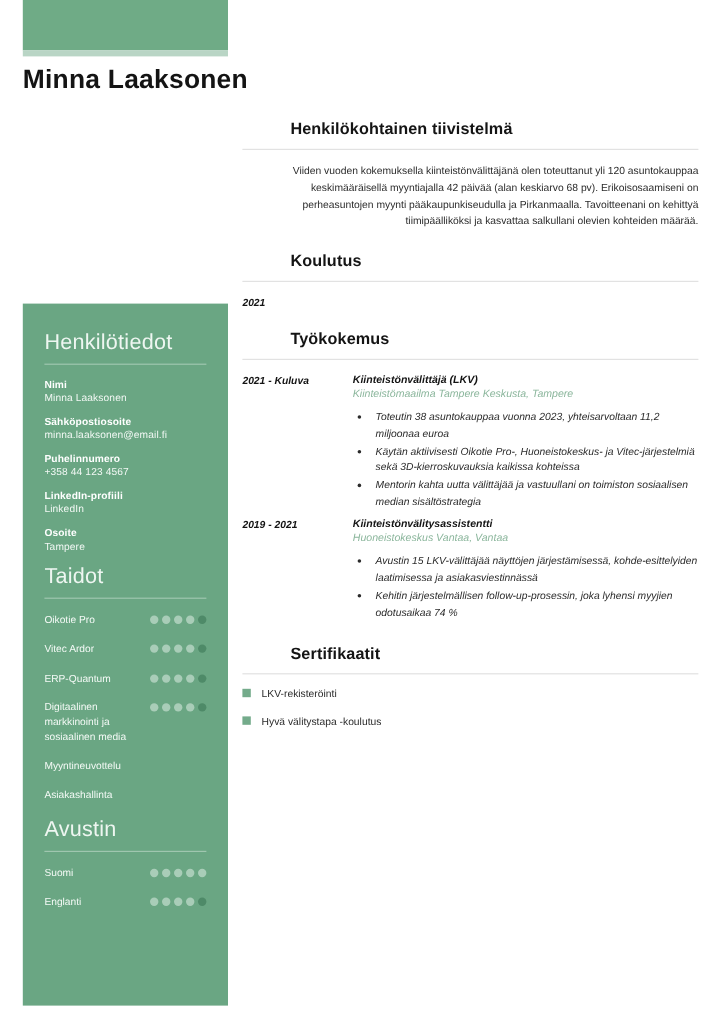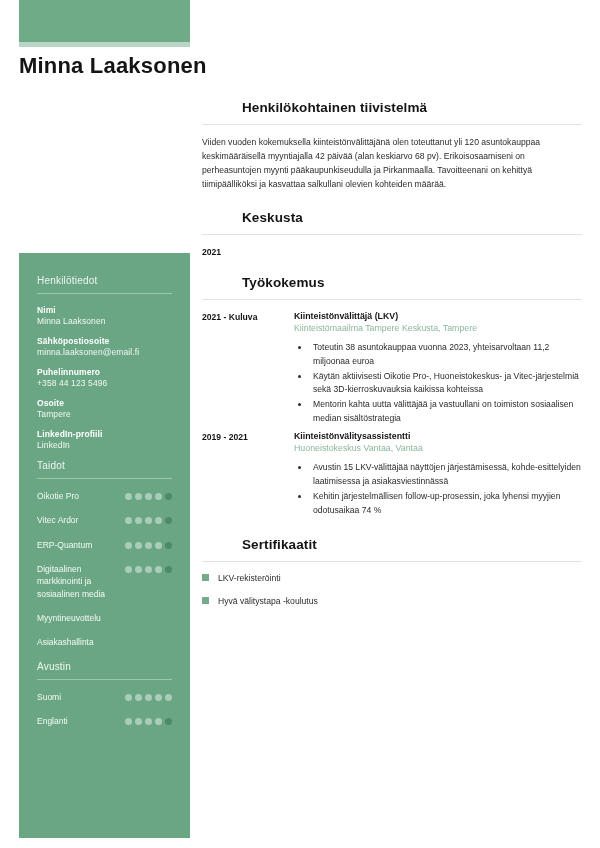--- a/index.html
+++ b/index.html
@@ -33,21 +33,21 @@
   
   .sidebar {
     position:absolute; left:19px; top:253px;
     width:171px; height:585px;
     background:#6aa683;
     padding:22px 18px 0 18px;
     color:#ffffff;
   }
   .side-section { margin-bottom:6px; }
   .side-heading {
-    font-size:10px; font-weight:normal;
+    font-size:18px; font-weight:normal;
     color:#eef6f1; letter-spacing:0.2px;
     margin-bottom:7px;
   }
   .side-rule {
     height:1px; background:#a8cbb7;
     margin-bottom:11px; opacity:.85;
   }
   .contact-item { margin-bottom:10px; }
   .contact-label {
     font-size:8.5px; font-weight:bold;
@@ -79,25 +79,25 @@
   .sec-title {
     font-size:13.5px; font-weight:bold;
     color:#141414; letter-spacing:.1px;padding-left:40px;
   }
   .sec-rule {
     height:1px; background:#e2e2e2;
     margin:9px 0 11px 0;
   }
   .summary {
     font-size:8.6px; line-height:1.62;
-    color:#2b2b2b; text-align:left;
+    color:#2b2b2b; text-align:right;
   }
   .section { margin-bottom:18px; }
 
-  .entry { display:flex; margin-bottom:4px; }
+  .entry { display:flex; margin-bottom:4px;font-style:italic; }
   .entry-date {
     width:92px; flex-shrink:0;
     font-size:8.6px; font-weight:bold;
     color:#141414; padding-top:1px;
   }
   .entry-body { flex:1; }
   .entry-title {
     font-size:8.8px; font-weight:bold;
     color:#141414; margin-bottom:2px;
   }
@@ -138,29 +138,29 @@
         <div class="contact-item">
           <div class="contact-label">Nimi</div>
           <div class="contact-value">Minna Laaksonen</div>
         </div>
         <div class="contact-item">
           <div class="contact-label">Sähköpostiosoite</div>
           <div class="contact-value">minna.laaksonen@email.fi</div>
         </div>
         <div class="contact-item">
           <div class="contact-label">Puhelinnumero</div>
-          <div class="contact-value">+358 44 123 5496</div>
+          <div class="contact-value">+358 44 123 4567</div>
+        </div>
+        <div class="contact-item">
+          <div class="contact-label">LinkedIn-profiili</div>
+          <div class="contact-value">LinkedIn</div>
         </div>
         <div class="contact-item">
           <div class="contact-label">Osoite</div>
           <div class="contact-value">Tampere</div>
-        </div>
-        <div class="contact-item">
-          <div class="contact-label">LinkedIn-profiili</div>
-          <div class="contact-value">LinkedIn</div>
         </div>
       </div>
   </div>
 
   <div class="side-section">
     <div class="side-heading">Taidot</div>
     <div class="side-rule"></div>
     <div id="skills-list">
         <div class="skill-row">
           <div class="skill-name">Oikotie Pro</div>
@@ -242,21 +242,21 @@
 
 <main class="main">
 
   <section class="section">
     <div class="sec-title">Henkilökohtainen tiivistelmä</div>
     <div class="sec-rule"></div>
     <p class="summary">Viiden vuoden kokemuksella kiinteistönvälittäjänä olen toteuttanut yli 120 asuntokauppaa keskimääräisellä myyntiajalla 42 päivää (alan keskiarvo 68 pv). Erikoisosaamiseni on perheasuntojen myynti pääkaupunkiseudulla ja Pirkanmaalla. Tavoitteenani on kehittyä tiimipäälliköksi ja kasvattaa salkullani olevien kohteiden määrää.</p>
   </section>
 
   <section class="section">
-    <div class="sec-title">Keskusta</div>
+    <div class="sec-title">Koulutus</div>
     <div class="sec-rule"></div>
     <div id="education-list">
         <div class="entry">
           <div class="entry-date">2021</div>
         </div>
       </div>
   </section>
 
   <section class="section">
     <div class="sec-title">Työkokemus</div>

